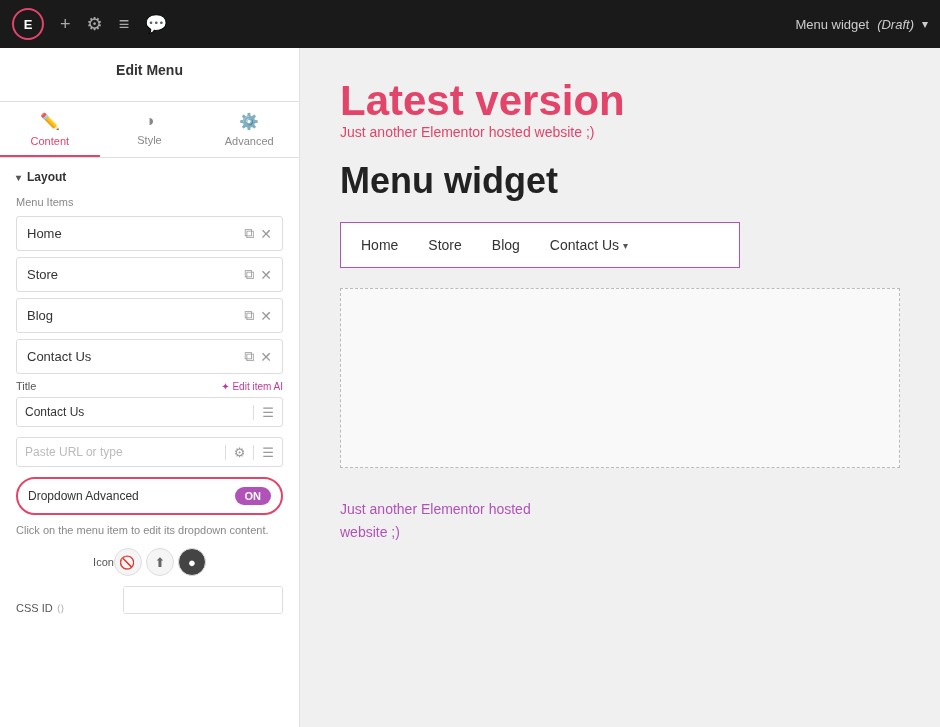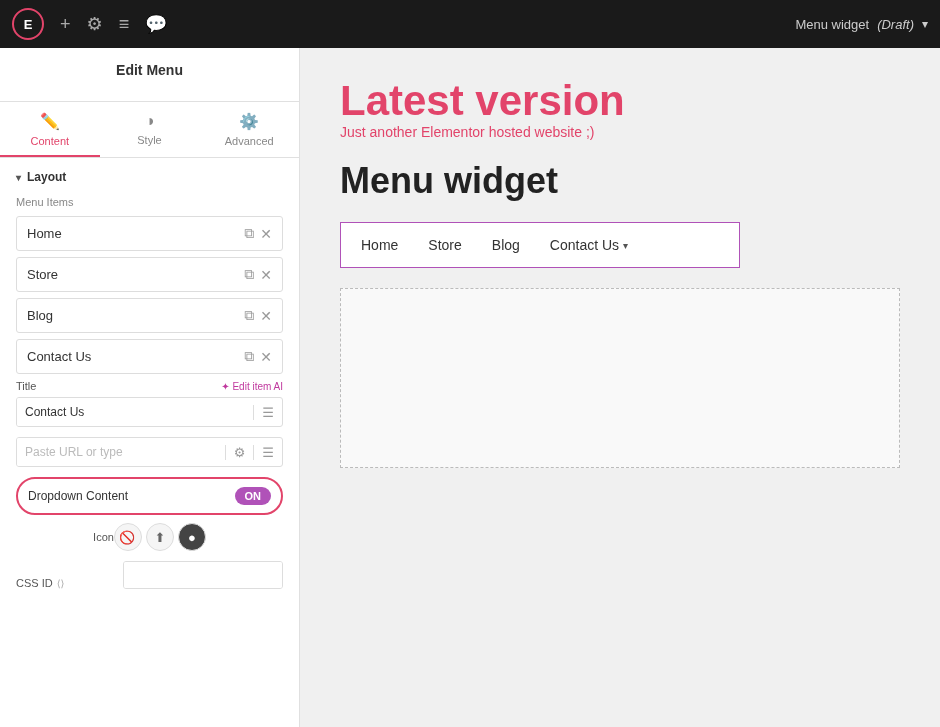--- a/index.html
+++ b/index.html
@@ -366,24 +366,25 @@
 
       <div class="field-group">
         <div class="field-input-row">
           <input class="field-input" type="text" placeholder="Paste URL or type" style="">
           <span class="field-input-icon">⚙</span>
           <span class="field-input-icon">☰</span>
         </div>
       </div>
 
       <div class="dropdown-row">
-        <span class="dropdown-label">Dropdown Content</span>
+        <span class="dropdown-label">Dropdown Advanced</span>
         <span class="toggle-on">ON</span>
       </div>
 
+      <div class="helper-text">Click on the menu item to edit its dropdown content.</div>
 
       <div class="icon-row">
         <span class="icon-row-label">Icon</span>
         <div class="icon-buttons">
           <div class="icon-circle-btn">🚫</div>
           <div class="icon-circle-btn">⬆</div>
           <div class="icon-circle-btn filled">●</div>
         </div>
       </div>
 
@@ -418,15 +419,19 @@
       <span class="nav-item">Home</span>
       <span class="nav-item">Store</span>
       <span class="nav-item">Blog</span>
       <span class="nav-item has-dropdown">
         Contact Us <span class="dropdown-arrow">▾</span>
       </span>
     </div>
 
     <div class="dashed-box"></div>
 
+    <div class="footer-text">
+      <div>Just another Elementor hosted</div>
+      <div>website ;)</div>
+    </div>
 
   </div>
 </div>
 
 </body></html>

